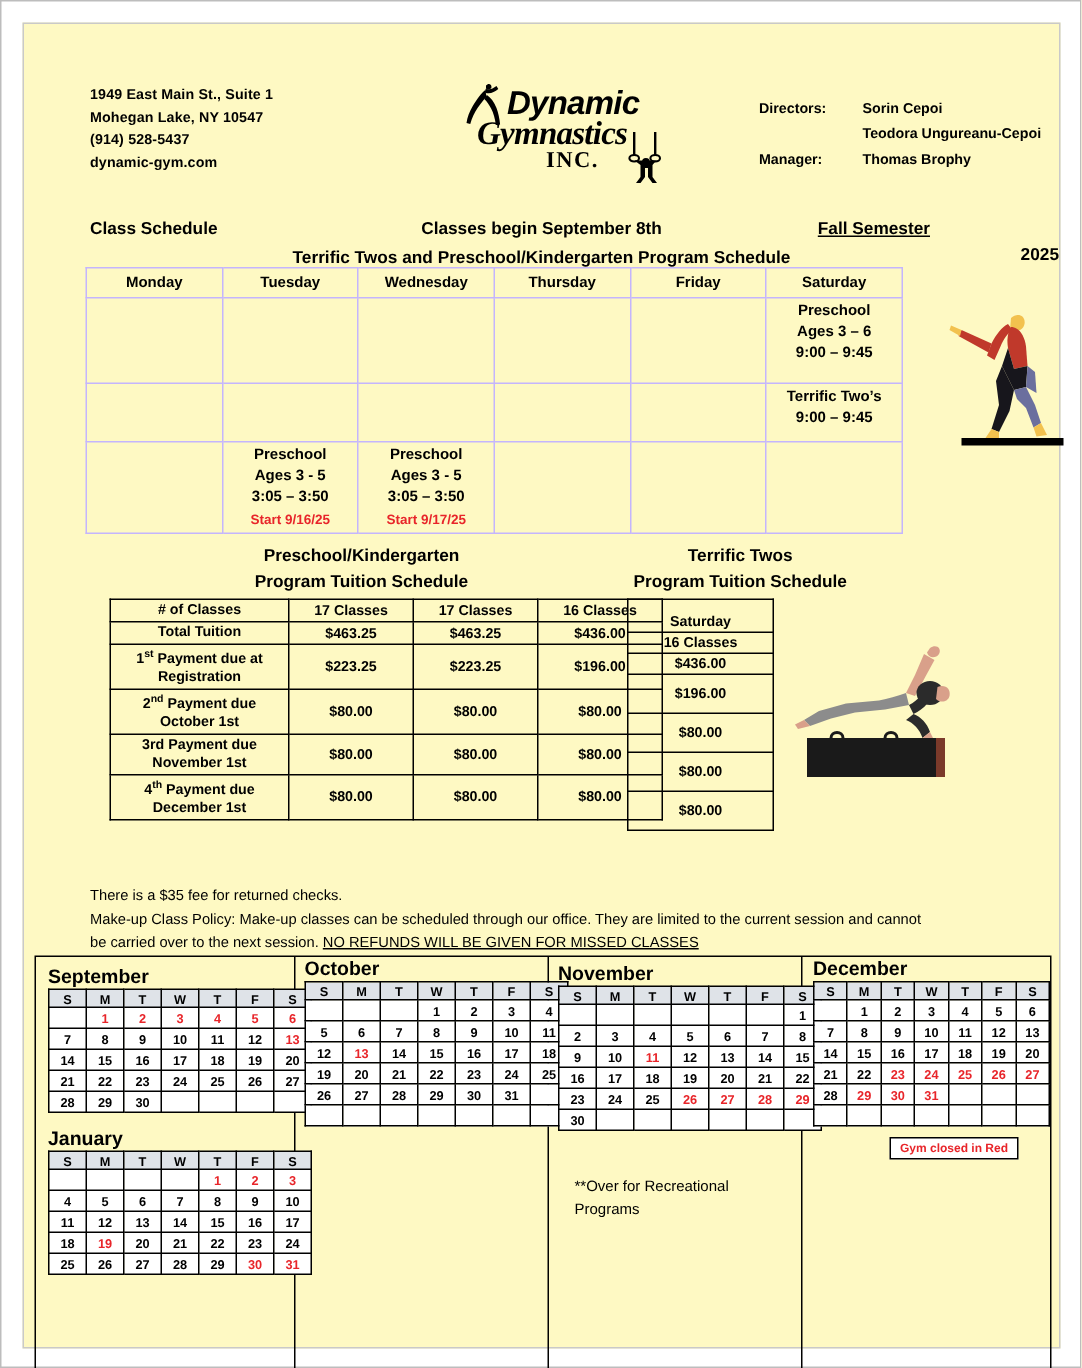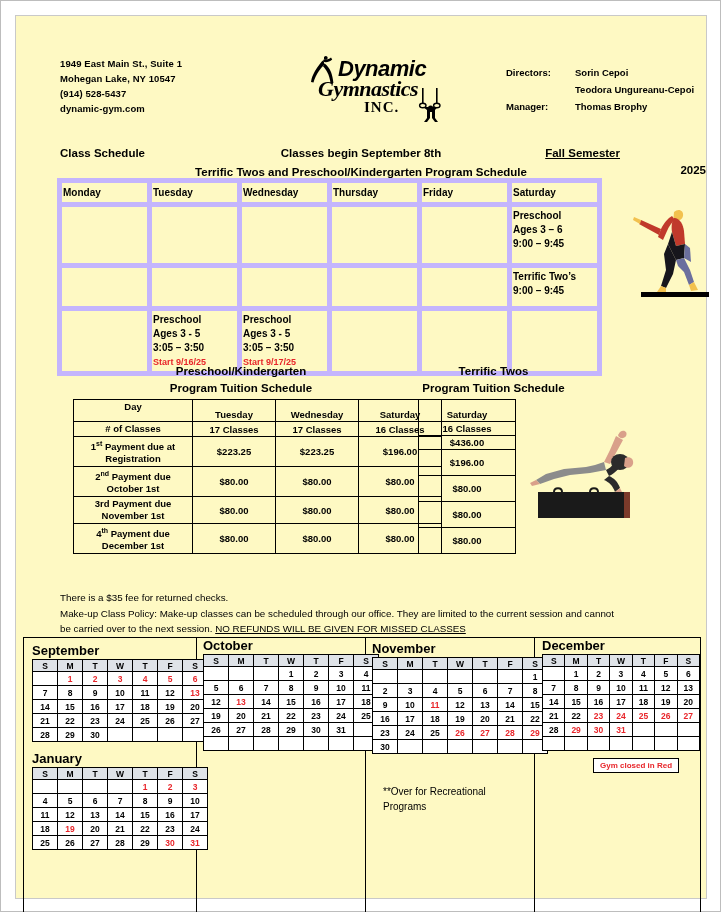--- a/index.html
+++ b/index.html
@@ -46,23 +46,23 @@
   .yr{position:absolute;left:0;right:0;top:112px;text-align:right;font-size:11.5px;font-weight:bold;margin-top:36px;}
   .cls-sched{position:absolute;left:44px;top:131px;font-size:11.5px;font-weight:bold;}
   .begin{position:absolute;left:0;right:0;top:131px;text-align:center;font-size:11.5px;font-weight:bold;}
   .fall{position:absolute;right:86px;top:131px;font-size:11.5px;font-weight:bold;text-decoration:underline;text-align:right;}
   .prog-title{position:absolute;left:0;right:0;top:150px;text-align:center;font-size:11.5px;font-weight:bold;}
 
   
   .sched-wrap{position:absolute;left:41px;top:162px;width:545px;}
   table.sched{border-collapse:collapse;width:545px;table-layout:fixed;}
   table.sched th,table.sched td{
-    border:5px solid #c4b5fd;
+    border:1px solid #c4b5fd;
     font-size:10px;font-weight:bold;
-    text-align:left;vertical-align:top;
+    text-align:center;vertical-align:top;
     padding:2px 1px;
   }
   table.sched th{height:15px;vertical-align:middle;}
   table.sched td{height:52px;}
   table.sched td.short{height:34px;margin-top:26px;}
   .cellline{line-height:14px;white-space:nowrap;}
   .redsm{color:#e8252a;font-size:9px;}
 
   .fig-stand{position:absolute;left:612px;top:180px;}
 
@@ -245,31 +245,31 @@
     <div>Program Tuition Schedule</div>
   </div>
   <div class="tu2-title">
     <div>Terrific Twos</div>
     <div>Program Tuition Schedule</div>
   </div>
 
   <div class="tu1-wrap">
     <table class="tu">
           <tbody id="tu1-body">
-            <tr class="r1">
-              <td class="lbl" style="vertical-align: top;">Day</td>
-              <td class="v" style="vertical-align: bottom;">Tuesday</td>
-              <td class="v" style="vertical-align: bottom;">Wednesday</td>
-              <td class="v" style="vertical-align: bottom;">Saturday</td>
-            </tr>
             <tr class="r2">
               <td class="lbl two-line"># of Classes</td>
               <td class="v">17 Classes</td>
               <td class="v">17 Classes</td>
               <td class="v">16 Classes</td>
+            </tr>
+            <tr class="r2">
+              <td class="lbl two-line">Total Tuition</td>
+              <td class="v">$463.25</td>
+              <td class="v">$463.25</td>
+              <td class="v">$436.00</td>
             </tr>
             <tr class="r3">
               <td class="lbl two-line"><span>1</span><sup>st</sup><span> Payment due at</span><br><span>Registration</span></td>
               <td class="v">$223.25</td>
               <td class="v">$223.25</td>
               <td class="v">$196.00</td>
             </tr>
             <tr class="r3">
               <td class="lbl two-line"><span>2</span><sup>nd</sup><span> Payment due</span><br><span>October 1st</span></td>
               <td class="v">$80.00</td>

